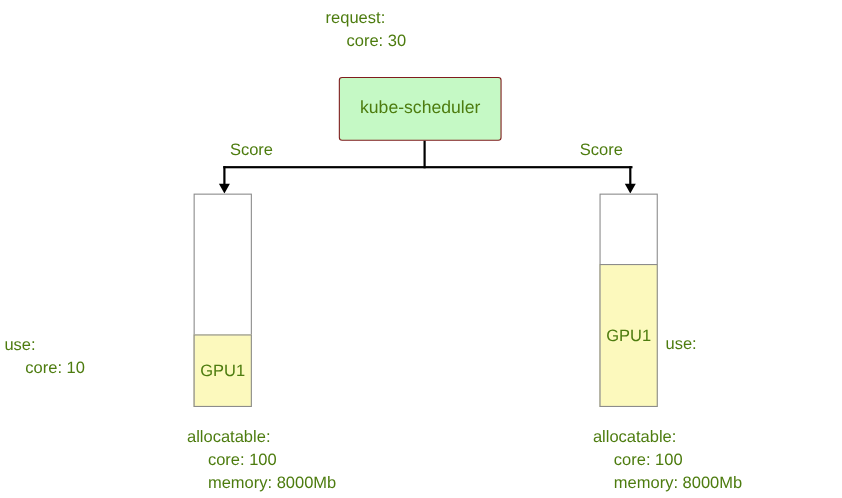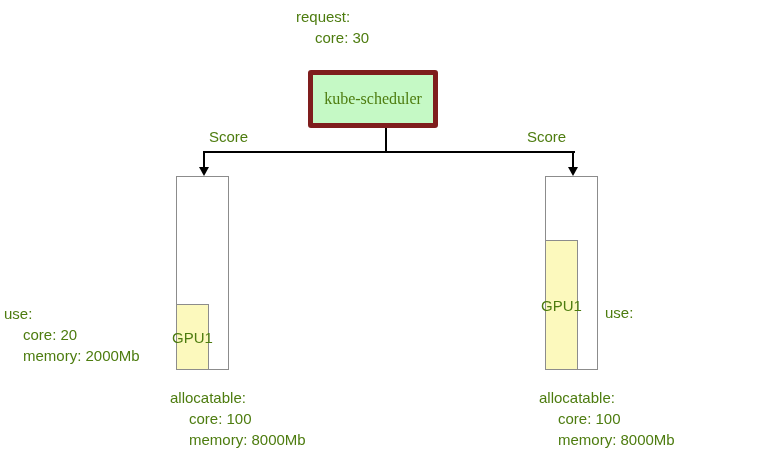--- a/index.html
+++ b/index.html
@@ -5,36 +5,36 @@
   html,body { margin:0; padding:0; background:#ffffff; }
   .canvas {
     position:relative; width:765px; height:453px; background:#ffffff;
     font-family:"Liberation Sans", sans-serif; font-size:15px; color:#4d7c0f;
     overflow:hidden;
   }
   .tblock { position:absolute; }
   .tblock div { line-height:21px; white-space:nowrap; }
   .tblock .ind { padding-left:19px; }
   .sched {
-    position:absolute; left:308px; top:70px; width:130px; height:58px;
-    border:5px solid #7f1d1d; border-radius:3px; box-sizing:border-box;
-    display:flex; align-items:center; justify-content:center; font-size:16px;font-family:Liberation Serif, serif;
+    position:absolute; left:308px; top:70px; width:148px; height:58px;
+    border:1px solid #7f1d1d; border-radius:3px; box-sizing:border-box;
+    display:flex; align-items:center; justify-content:center; font-size:16px;
   }
   .line { position:absolute; background:#000; }
   .arrowhead {
     position:absolute; width:0; height:0;
     border-left:5px solid transparent; border-right:5px solid transparent;
     border-top:9px solid #000;
   }
   .nodebox {
     position:absolute; width:53px; background:#ffffff;
     border:1px solid #8c8c8c; box-sizing:border-box;
   }
   .gpubox {
-    position:absolute; width:33px; border:1px solid #8c8c8c; box-sizing:border-box;
+    position:absolute; width:53px; border:1px solid #8c8c8c; box-sizing:border-box;
     display:flex; align-items:center; justify-content:center;
   }
   .score { position:absolute; white-space:nowrap;text-align:center; }
 </style>
 </head>
 <body>
 
 <div class="canvas">
 
   <div class="tblock" style="left:296px; top:6px;">
@@ -61,22 +61,21 @@
     <span>GPU1</span>
   </div>
 
   <div class="nodebox" style="left:545px; top:176px; height:194px;"></div>
   <div class="gpubox" style="left: 545px; top: 240px; height: 130px; background: rgb(252, 249, 189);">
     <span>GPU1</span>
   </div>
 
   <div class="tblock" style="left:4px; top:303px;">
     <div>use:</div>
-    <div class="ind">core: 20</div>
-    <div class="ind">memory: 2000Mb</div>
+    <div class="ind">core: 10</div>
   </div>
 
   <div class="tblock" style="left:170px; top:387px;">
     <div>allocatable:</div>
     <div class="ind">core: 100</div>
     <div class="ind">memory: 8000Mb</div>
   </div>
 
   <div class="tblock" style="left:605px; top:302px;">
     <div>use:</div>

